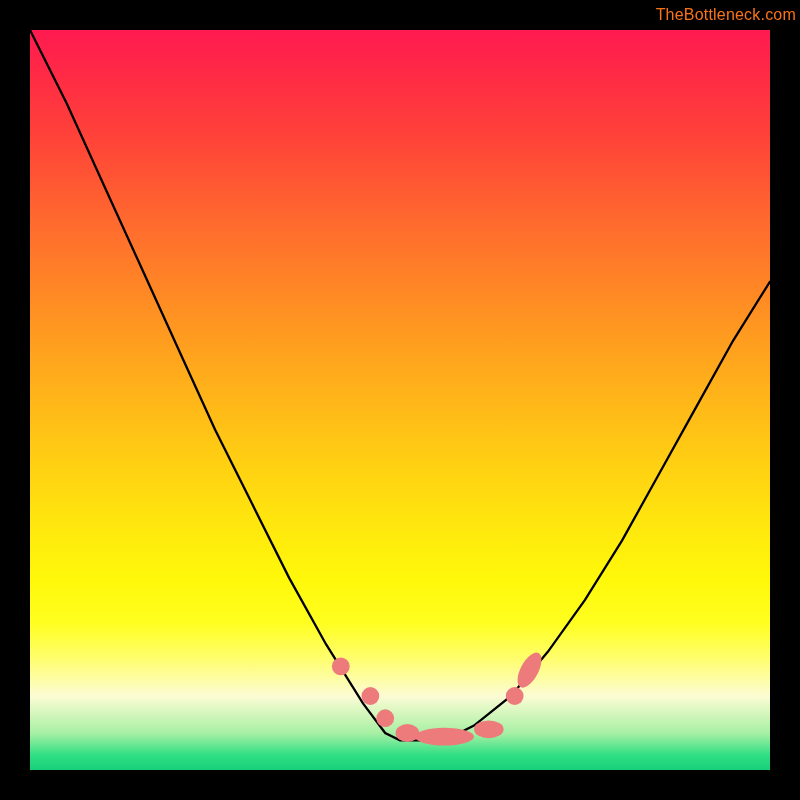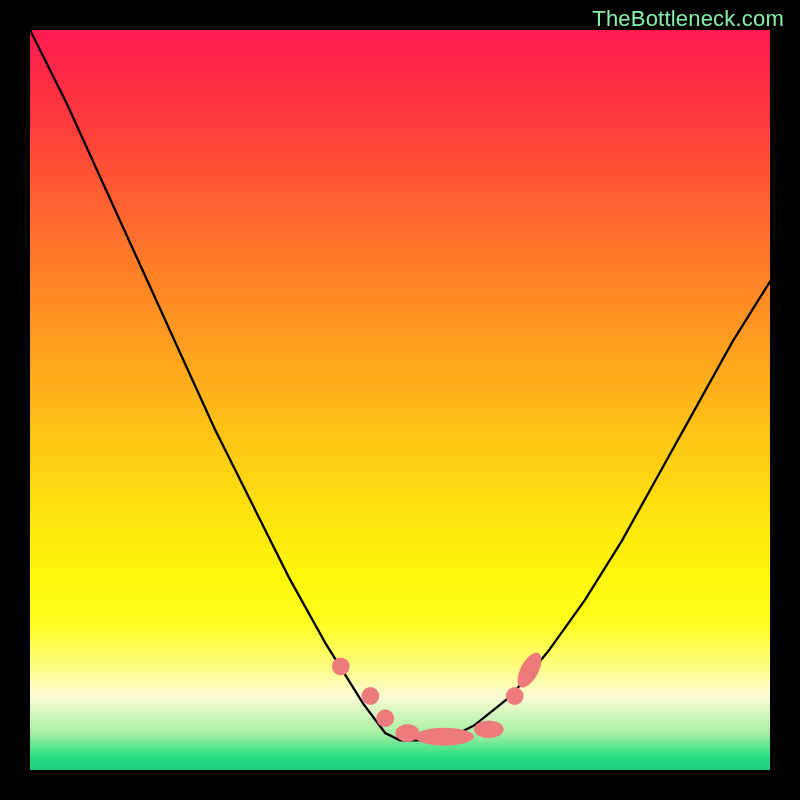--- a/index.html
+++ b/index.html
@@ -48,23 +48,23 @@
   .curve-svg {
     position: absolute;
     top: 0;
     left: 0;
     width: 740px;
     height: 740px;
   }
   .watermark {
     position: absolute;
     top: 6px;
-    right: 16px;
-    color: #86efac;
-    font-size: 22px;
+    right: 4px;
+    color: #f97316;
+    font-size: 16px;
     letter-spacing: 0.2px;
     font-weight: 500;
     user-select: none;
   }
 </style>
 </head>
 <body>
 
 <div class="frame">
   <div class="plot-area">

